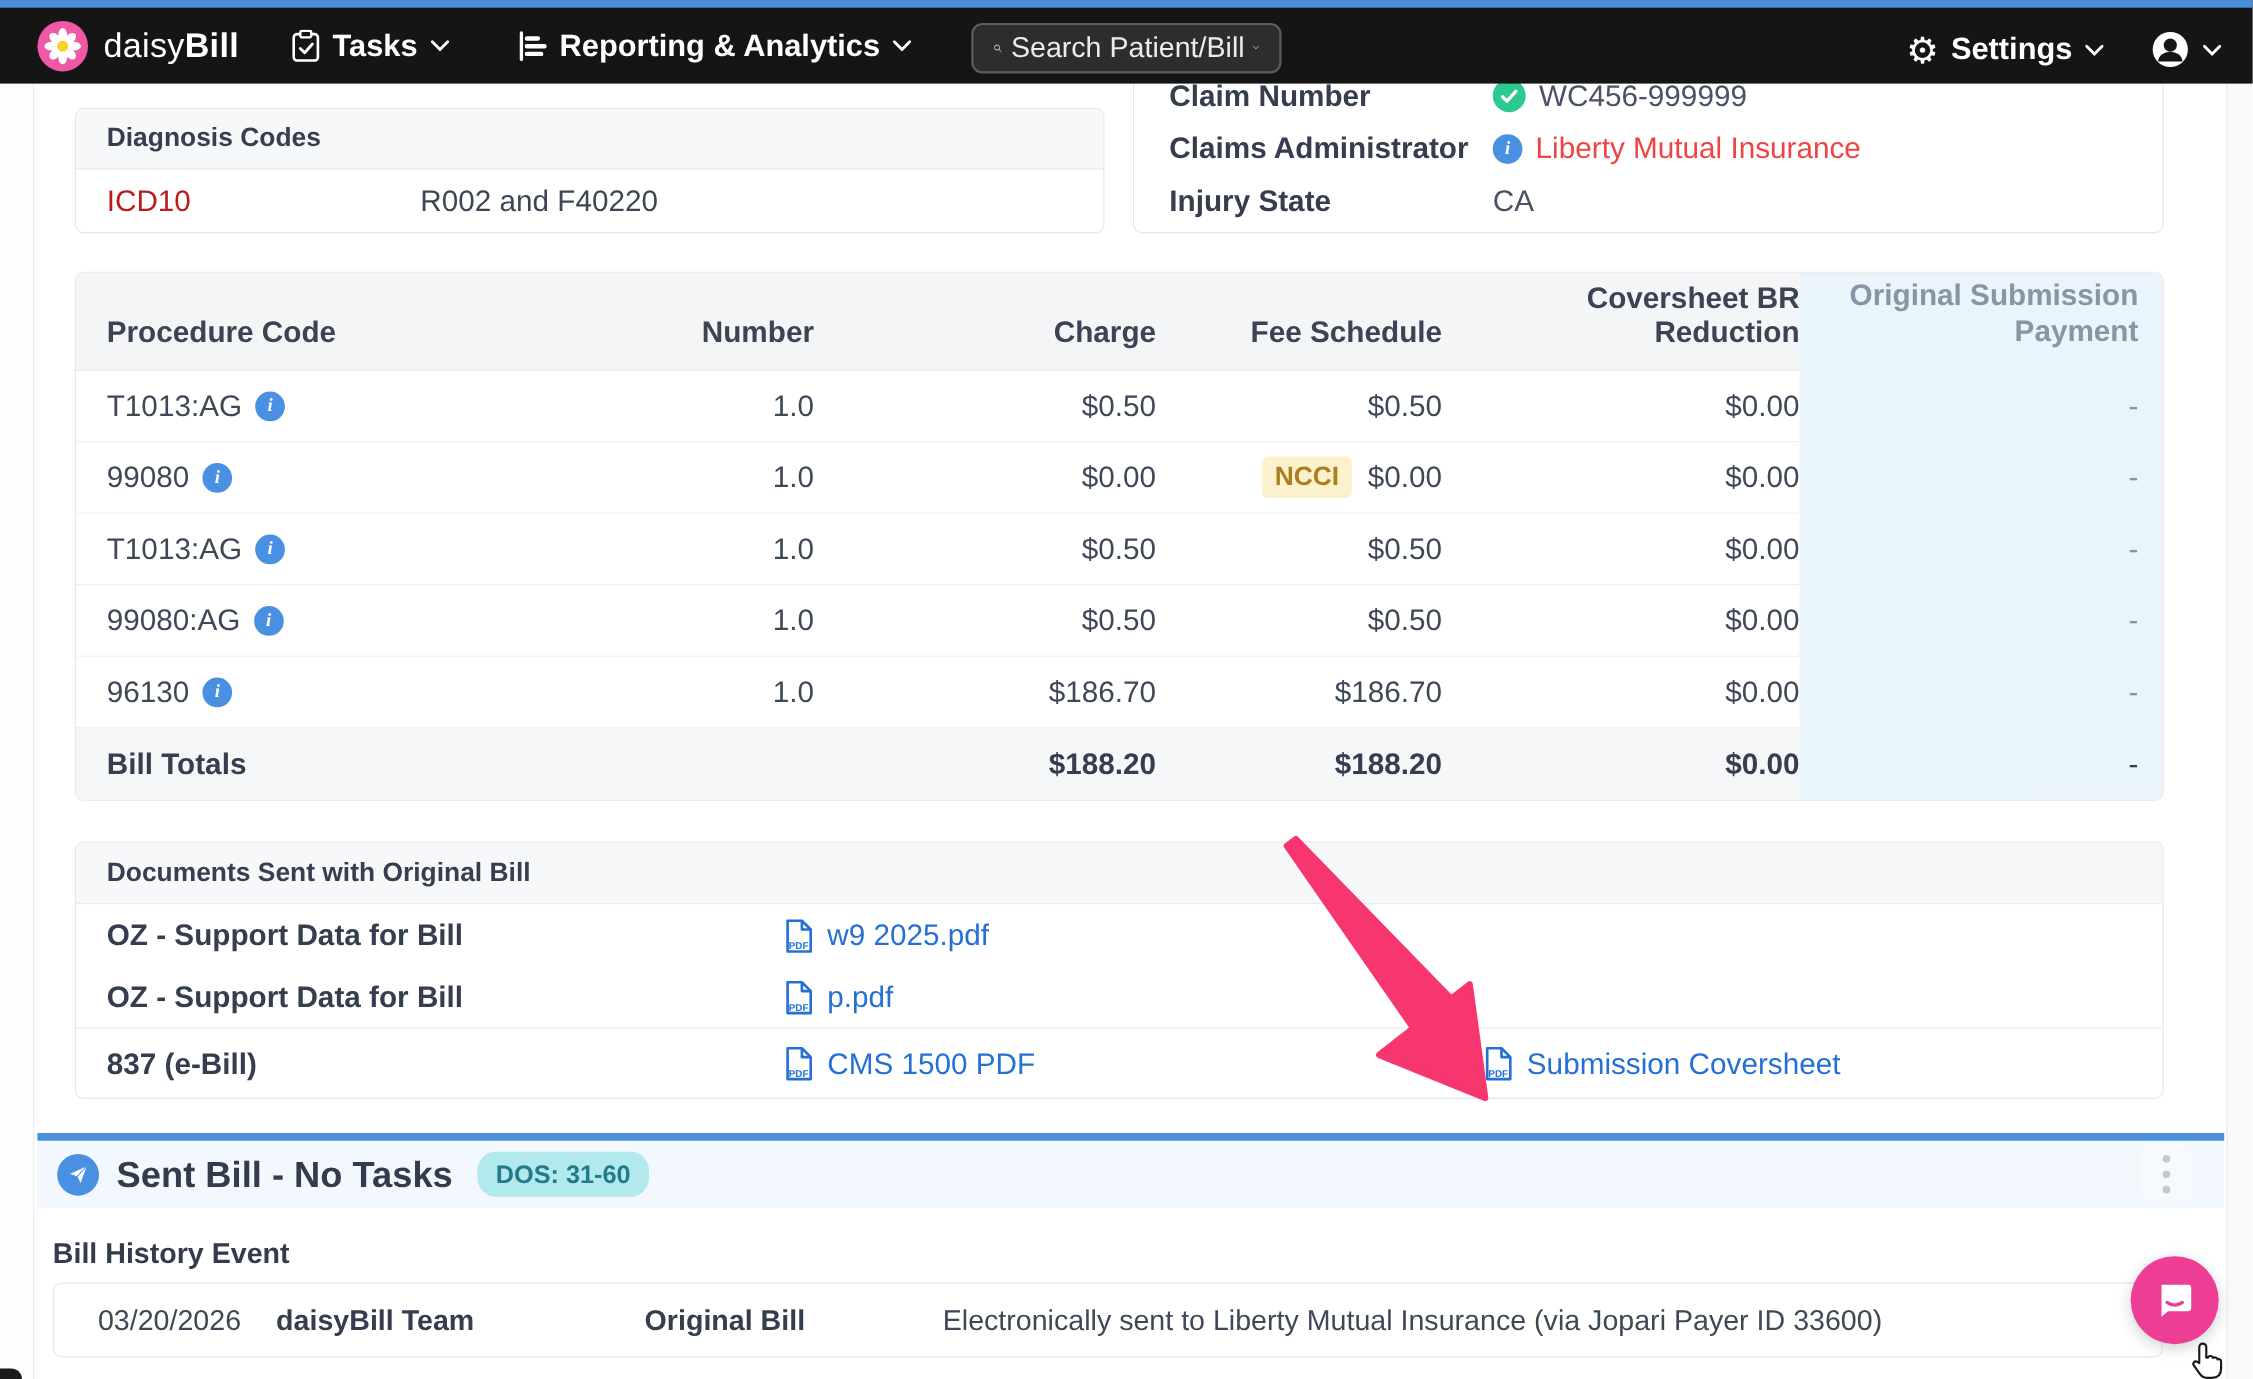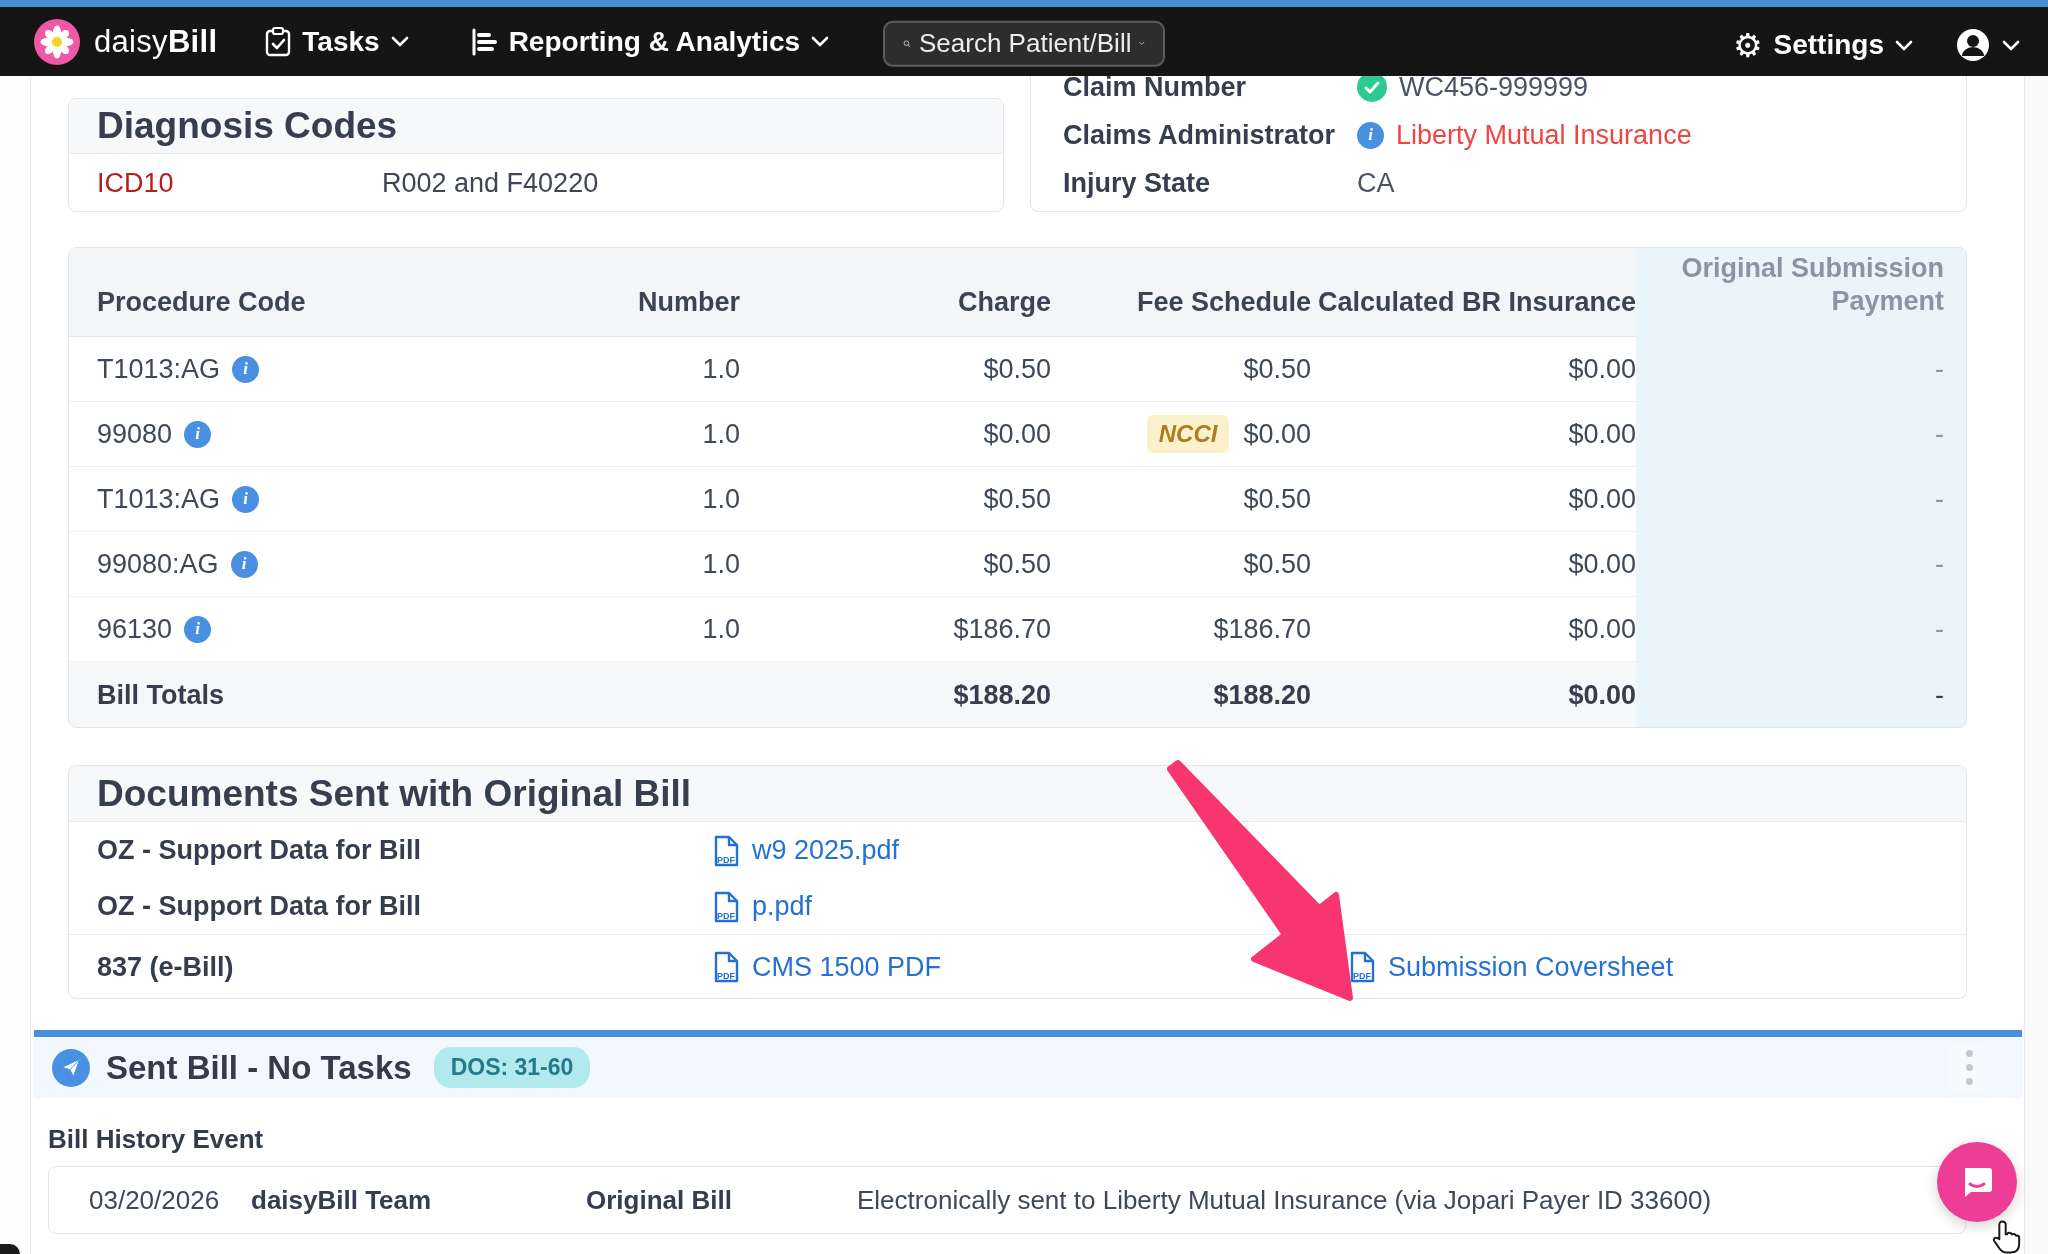--- a/index.html
+++ b/index.html
@@ -25,21 +25,21 @@
     border-radius:10px; display:flex; align-items:center; padding:0 18px; gap:8px; }
   .searchbox .stext { color:#ececec; font-size:26px; flex:1; white-space:nowrap; }
   .nav-right { position:absolute; right:28px; top:0; height:76px;
     display:flex; align-items:center; gap:42px; }
   .gear { color:#fff; font-size:33px; line-height:1; }
 
   
   .card { position:absolute; background:#fff; border:1px solid #e3e6ea; border-radius:8px; overflow:hidden; }
   .card-h { background:#f7f8f9; border-bottom:1px solid #e7e9ec;
     display:flex; align-items:center; padding-left:28px;
-    font-size:37px; font-weight:700; color:#363e50; }
+    font-size:24px; font-weight:700; color:#363e50; }
 
   
   #diag-card { left:68px; top:98px; width:936px; height:114px; }
   #diag-card .card-h { height:55px; }
   .diag-row { height:58px; display:grid; grid-template-columns:285px auto;
     align-items:center; padding-left:28px; font-size:27px; }
   .diag-row .lbl { font-weight:400; color:#b91c1c; }
 
   
   #claim-card { left:1030px; top:40px; width:937px; height:172px; z-index:1; padding-top:22px; }
@@ -159,21 +159,21 @@
         </div>
       </div>
   </div>
 
   <div class="card" id="charges-card">
     <div class="ch-grid hdr" id="charges-header">
         <div class="ch-cell proc">Procedure Code</div>
         <div class="ch-cell num">Number</div>
         <div class="ch-cell num">Charge</div>
         <div class="ch-cell num">Fee Schedule</div>
-        <div class="ch-cell num">Calculated BR Insurance</div>
+        <div class="ch-cell num">Coversheet BR Reduction</div>
         <div class="ch-cell num pay">
           <div class="two-line">
             <div>Original Submission</div>
             <div>Payment</div>
           </div>
         </div>
       </div>
     <div id="charges-body">
         <div class="ch-grid brow">
           <div class="ch-cell proc">
@@ -186,21 +186,21 @@
           <div class="ch-cell num">$0.00</div>
           <div class="ch-cell num pay">-</div>
         </div>
         <div class="ch-grid brow">
           <div class="ch-cell proc">
             <div>99080</div>
             <div class="info-i">i</div>
           </div>
           <div class="ch-cell num">1.0</div>
           <div class="ch-cell num">$0.00</div>
-          <div class="ch-cell num"><div class="ncci" style="display: inline-block; font-style: italic;">NCCI</div>$0.00</div>
+          <div class="ch-cell num"><div class="ncci" style="display: inline-block;">NCCI</div>$0.00</div>
           <div class="ch-cell num">$0.00</div>
           <div class="ch-cell num pay">-</div>
         </div>
         <div class="ch-grid brow">
           <div class="ch-cell proc">
             <div>T1013:AG</div>
             <div class="info-i">i</div>
           </div>
           <div class="ch-cell num">1.0</div>
           <div class="ch-cell num">$0.50</div>

